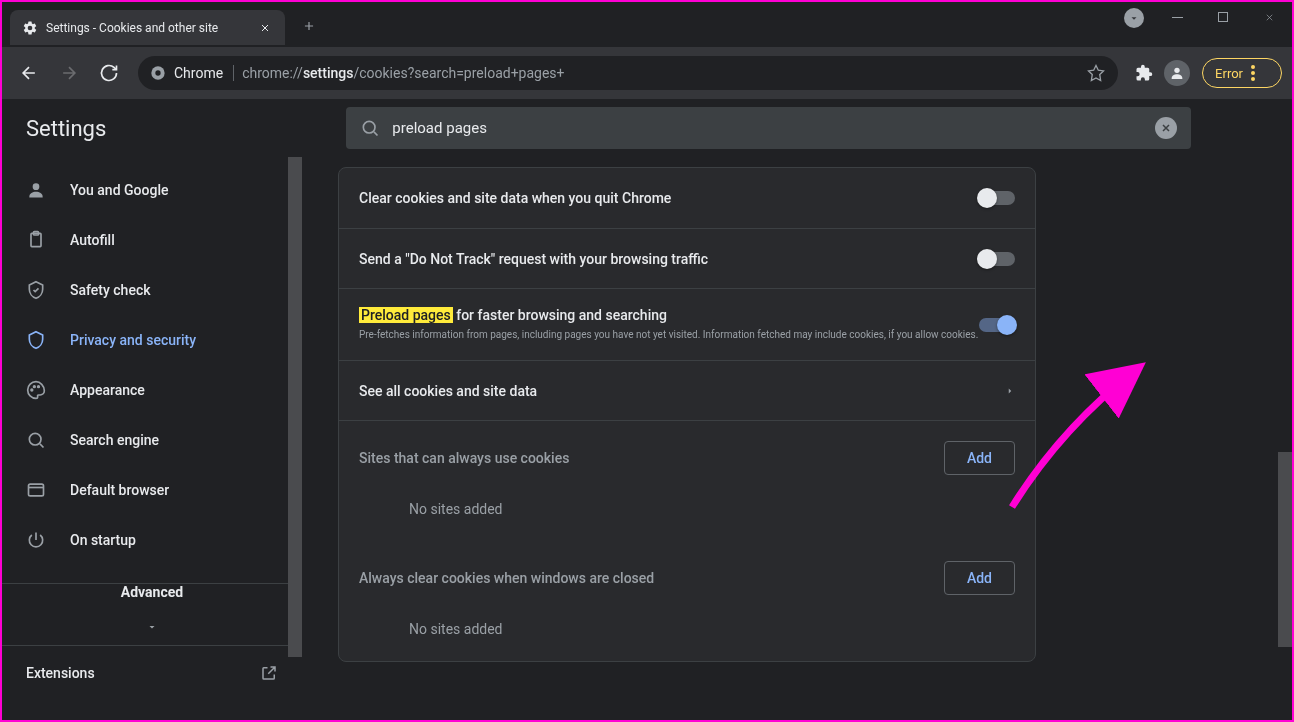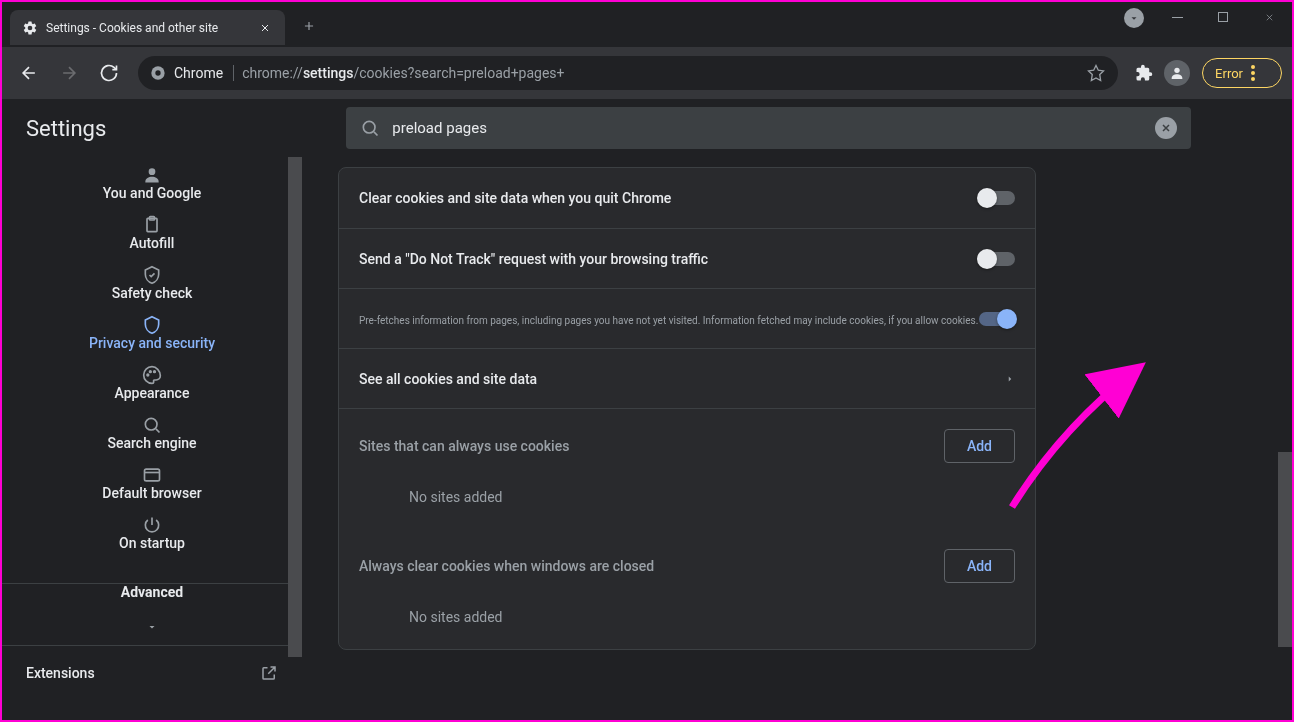--- a/index.html
+++ b/index.html
@@ -33,21 +33,21 @@
     
     .settings-header { height: 58px; display: flex; align-items: center; padding: 0 24px; }
     .settings-title { font-size: 22px; font-weight: 400; color: #e8eaed; }
     .search-wrap { margin-left: 240px; flex: 1; max-width: 845px; height: 42px; background: #3c4043; border-radius: 4px; display: flex; align-items: center; padding: 0 14px; gap: 12px; }
     .search-wrap input { flex: 1; background: transparent; border: none; outline: none; color: #e8eaed; font-size: 15px; }
     .search-clear { width: 22px; height: 22px; border-radius: 50%; background: #9aa0a6; display: flex; align-items: center; justify-content: center; cursor: pointer; }
     
     
     .body { display: flex; height: calc(100% - 155px); }
     .sidebar { width: 300px; overflow-y: auto; padding: 8px 0; position: relative; }
-    .sidebar-item { display: flex; align-items: center; padding: 0 24px; height: 50px; font-size: 14px; font-weight: 500; color: #e8eaed; cursor: pointer; flex-direction: column; }
+    .sidebar-item { display: flex; align-items: center; gap: 24px; padding: 0 24px; height: 50px; font-size: 14px; font-weight: 500; color: #e8eaed; cursor: pointer; }
     .sidebar-item.active { color: #8ab4f8; }
     .sidebar-icon { width: 20px; height: 20px; display: flex; align-items: center; justify-content: center; }
     .sidebar-advanced { display: flex; align-items: center; justify-content: space-between; padding: 0 24px; height: 50px; font-size: 14px; font-weight: 700; color: #e8eaed; cursor: pointer; border-top: 1px solid #3c4043; margin-top: 18px; flex-direction: column; }
     .sidebar-ext { display: flex; align-items: center; justify-content: space-between; padding: 0 24px; height: 55px; font-size: 14px; font-weight: 500; color: #e8eaed; cursor: pointer; border-top: 1px solid #3c4043; margin-top: 12px; }
     .sidebar-scroll { position: absolute; right: 0; top: 0; width: 14px; height: 100%; background: #202124; }
     .sidebar-thumb { position: absolute; right: 0; top: 0; width: 14px; height: 500px; background: #4a4b4e; border-radius: 0; }
     
     .content { flex: 1; overflow-y: auto; padding: 10px 36px 0 36px; position: relative; }
     .content-scroll { position: absolute; right: 0; top: 0; width: 14px; height: 100%; background: #202124; }
     .content-thumb { position: absolute; right: 0; top: 295px; width: 14px; height: 195px; background: #4a4b4e; }
@@ -305,20 +305,21 @@
         <div class="toggle"></div>
       </div>
       <div class="row">
         <div class="row-label">
             <div class="row-title">Send a "Do Not Track" request with your browsing traffic</div>
           </div>
         <div class="toggle"></div>
       </div>
       <div class="row">
         <div class="row-label">
+          <div class="row-title"><span class="highlight">Preload pages</span><span> for faster browsing and searching</span></div>
           <div class="row-desc">Pre-fetches information from pages, including pages you have not yet visited. Information fetched may include cookies, if you allow cookies.</div>
         </div>
         <div class="toggle on"></div>
       </div>
       <div class="row">
         <div class="row-label">
             <div class="row-title">See all cookies and site data</div>
           </div>
         <span class="arrow-right">
             <svg width="10" height="10" viewBox="0 0 24 24" fill="#9aa0a6">

